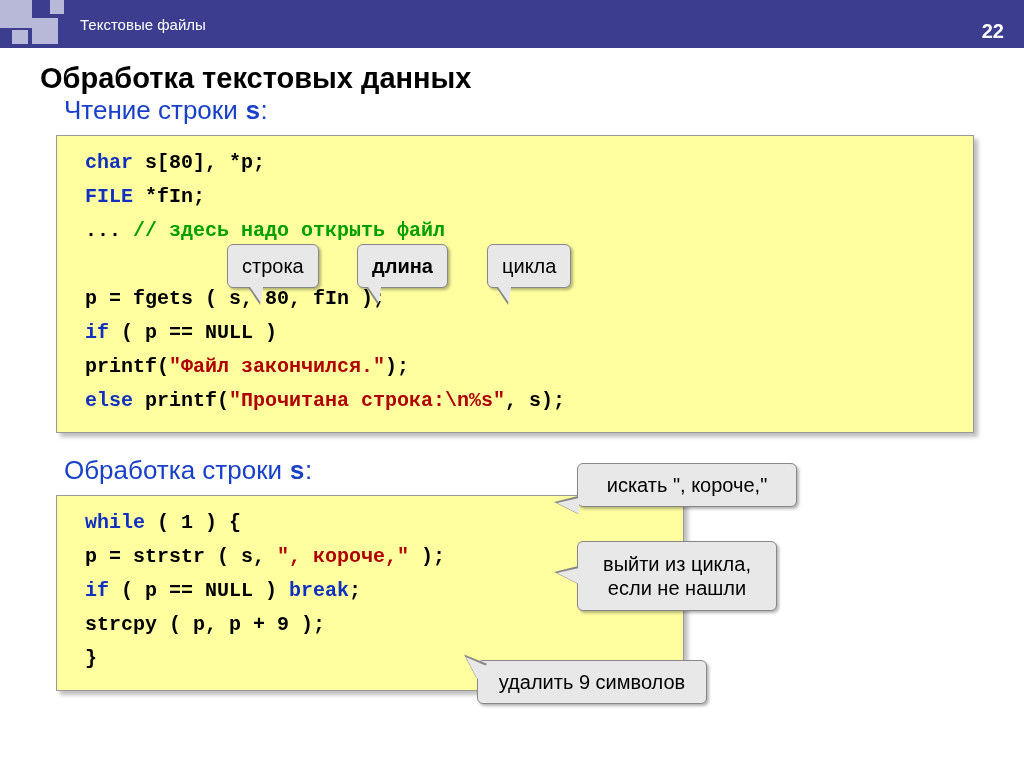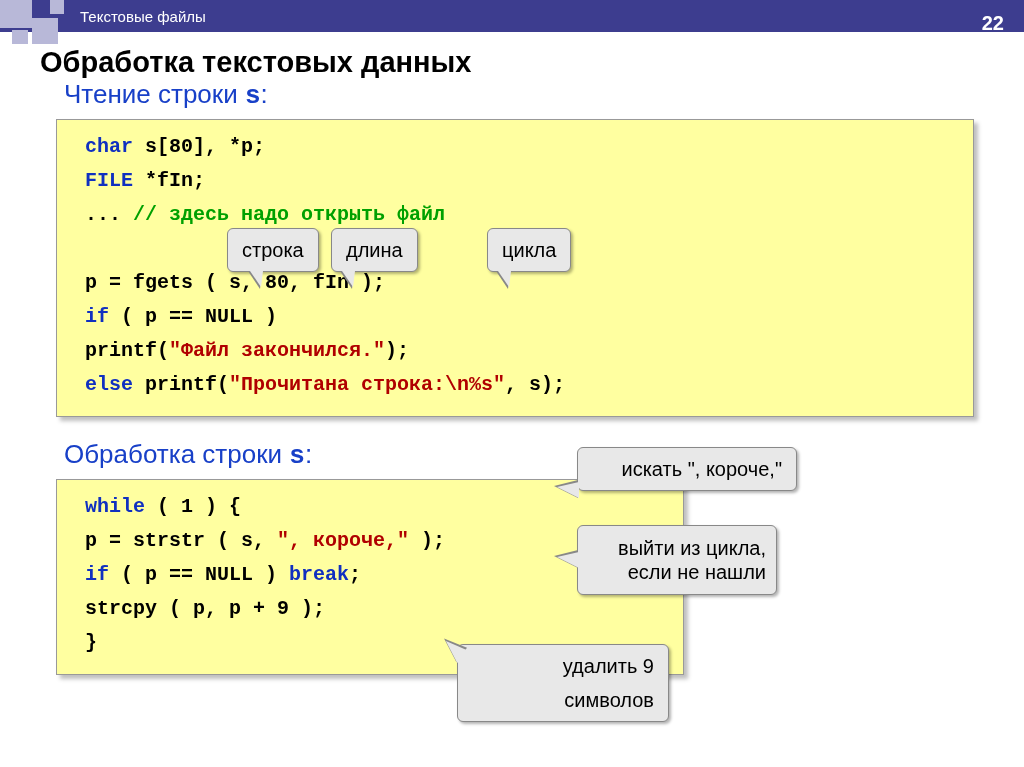--- a/index.html
+++ b/index.html
@@ -6,21 +6,21 @@
   body {
     font-family: Arial, sans-serif;
     background: white;
     width: 1024px;
     height: 767px;
     position: relative;
   }
   .header {
     background: #3d3d8f;
     color: white;
-    height: 32px;
+    height: 48px;
     display: flex;
     align-items: center;
     position: relative;
     padding-left: 80px;
   }
   .header-squares {
     position: absolute;
     left: 0; top: 0;
     width: 70px; height: 44px;
   }
@@ -62,21 +62,21 @@
   .callout {
     position: absolute;
     background: #e8e8e8;
     border: 1px solid #888;
     border-radius: 6px;
     box-shadow: 2px 2px 3px rgba(0,0,0,0.3);
     font-family: Arial, sans-serif;
     font-weight: normal;
     font-size: 20px;
     padding: 4px 14px;
-    text-align: right;
+    text-align: center;
   }
   .callout .tail {
     position: absolute;
     width: 0; height: 0;
   }
   .tail-down {
     border-left: 12px solid transparent;
     border-right: 2px solid transparent;
     border-top: 18px solid #888;
     bottom: -18px;
@@ -132,21 +132,21 @@
     <div style="height:34px"></div>
     <div><span>p = fgets ( s, 80, fIn );</span></div>
     <div><span class="kw">if</span><span> ( p == NULL )</span></div>
     <div><span>     printf(</span><span class="dk">"Файл закончился."</span><span>);</span></div>
     <div><span class="kw">else</span><span> printf(</span><span class="dk">"Прочитана строка:\n%s"</span><span>, s);</span></div>
 
     <div class="callout" style="top:108px; left:170px;">
       <span>строка</span>
       <div class="tail tail-down" style="left:20px;"></div>
     </div>
-    <div class="callout" style="top:108px; left:274px;">
+    <div class="callout" style="top:108px; left:300px;font-weight:bold;">
       <span>длина</span>
       <div class="tail tail-down" style="left:8px;"></div>
     </div>
     <div class="callout" style="top:108px; left:430px;">
       <span>цикла</span>
       <div class="tail tail-down" style="left:8px;"></div>
     </div>
   </div>
 
   <h2>
@@ -162,18 +162,18 @@
 
     <div class="callout" style="top:-33px; left:520px; width:220px;">
       <span>искать ", короче,"</span>
       <div class="tail tail-left" style="top:32px;"></div>
     </div>
     <div class="callout" style="top:45px; left:520px; width:200px; line-height:1.2; padding:10px 10px;">
       <div>выйти из цикла,</div>
       <div>если не нашли</div>
       <div class="tail tail-left" style="top:24px;"></div>
     </div>
-    <div class="callout" style="top:164px; left:400px; width:212px;">
+    <div class="callout" style="top:164px; left:420px; width:230px;">
       <span>удалить 9 символов</span>
       <div class="tail tail-left" style="top:-6px; left:-18px; transform:rotate(36deg);"></div>
     </div>
   </div>
 </div>
 
 </body></html>

